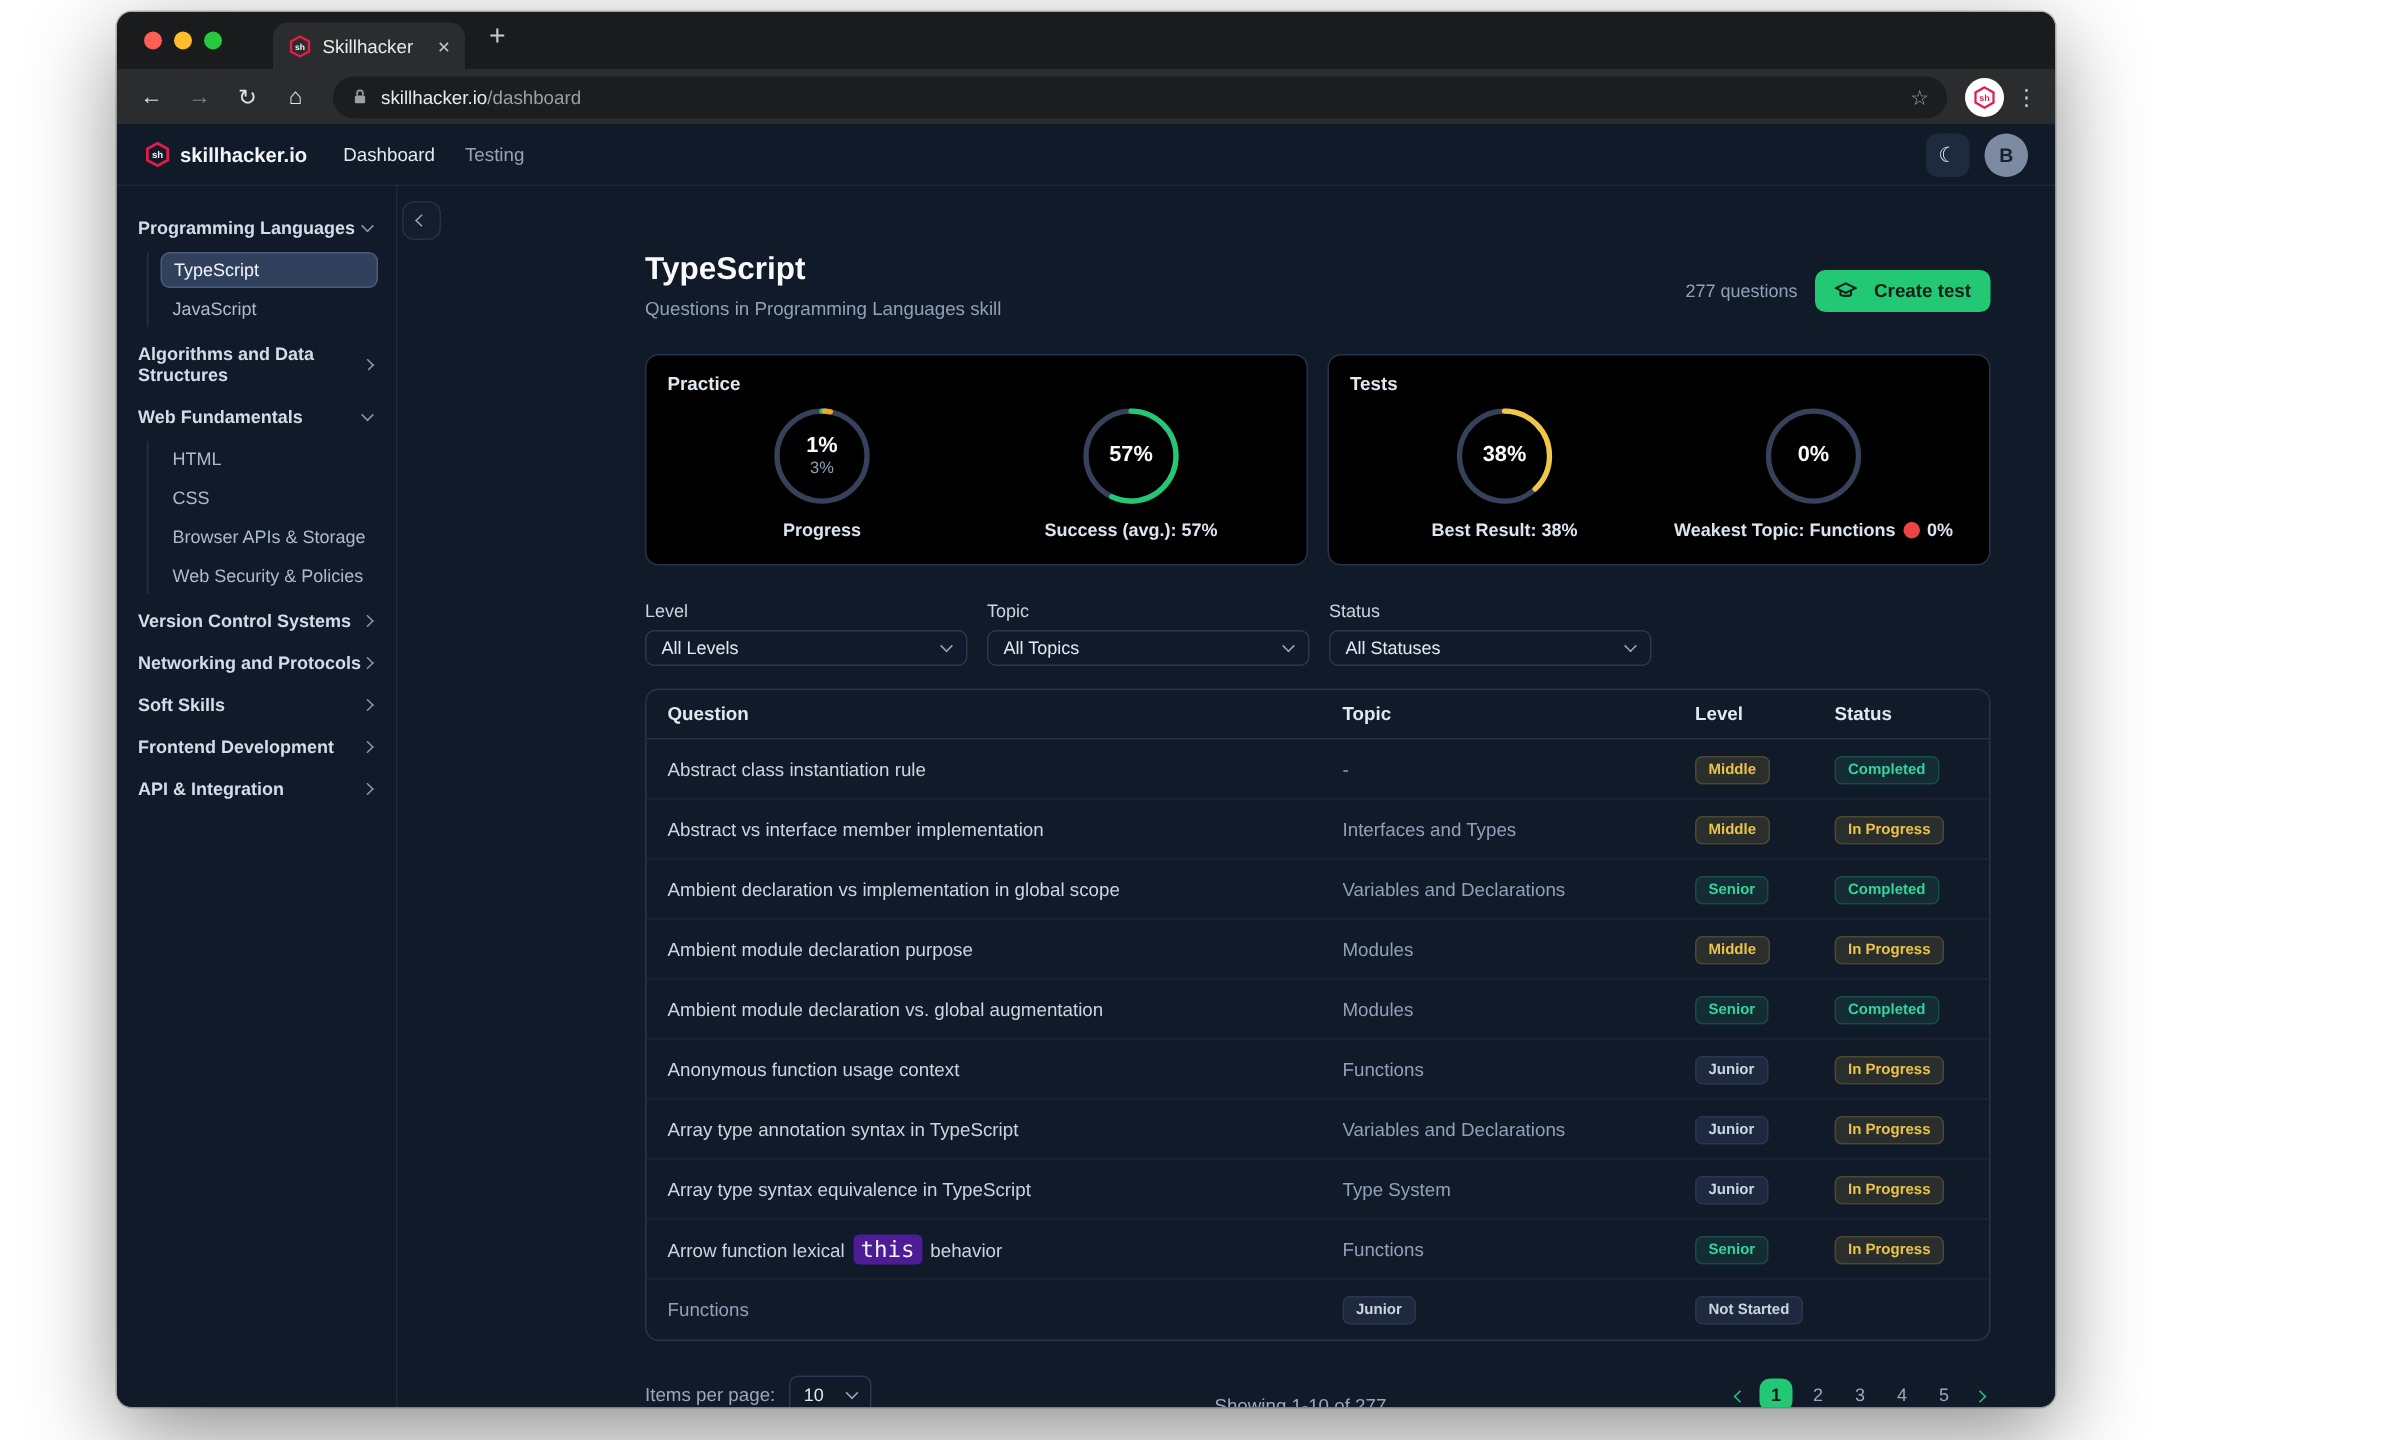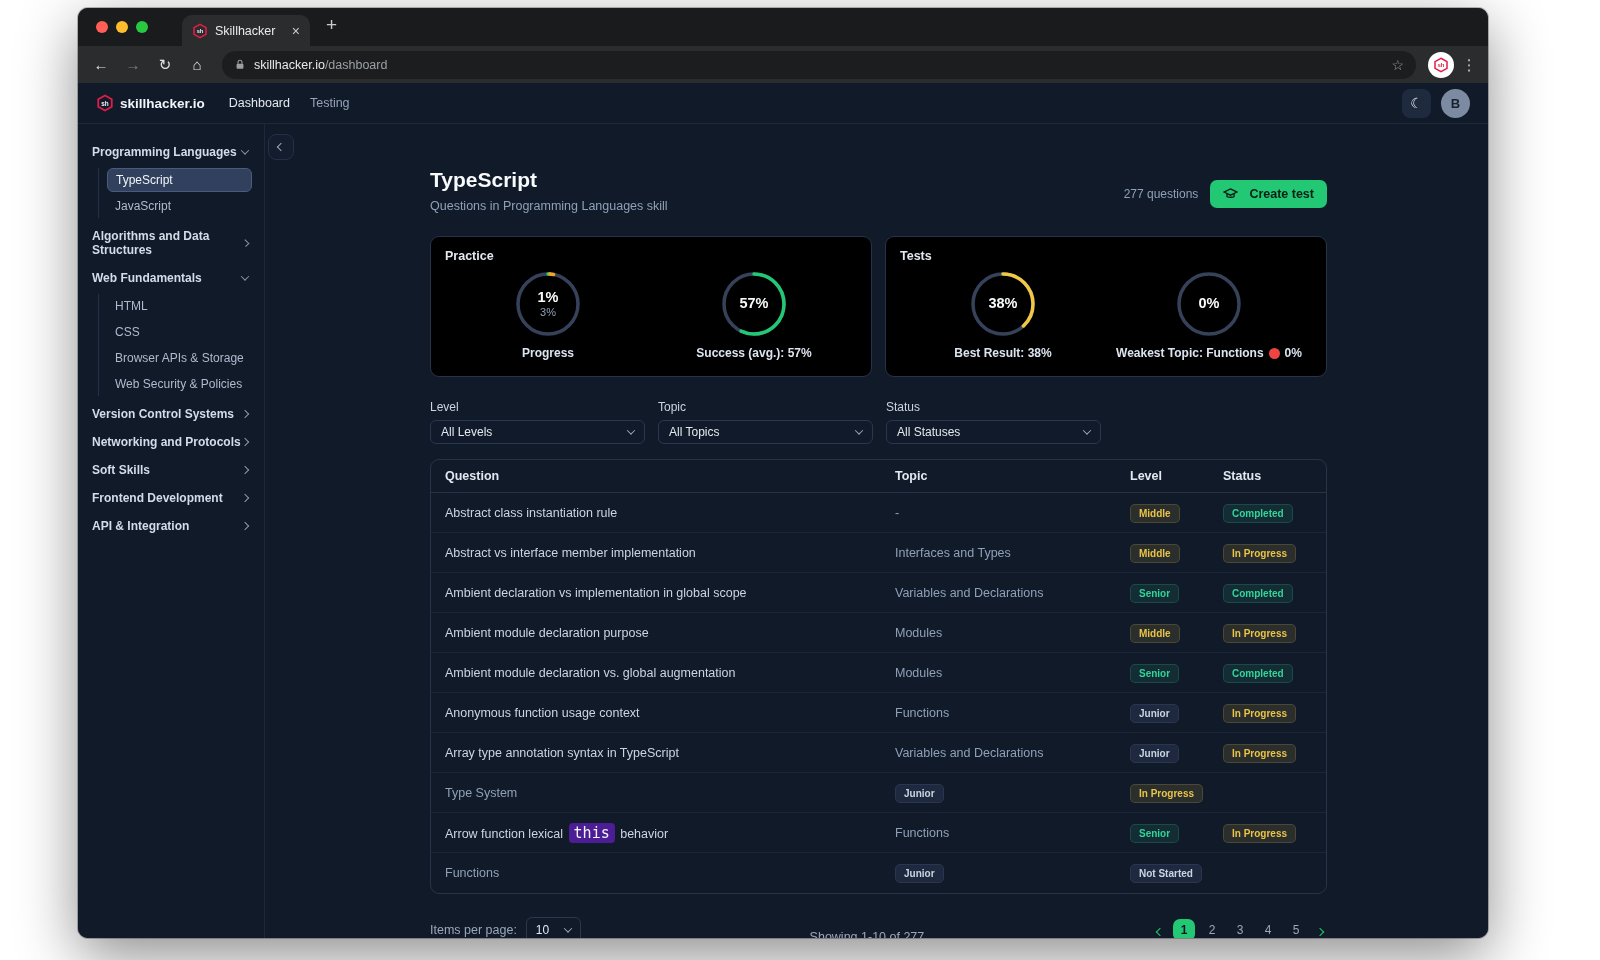--- a/index.html
+++ b/index.html
@@ -1,20 +1,20 @@
 <!DOCTYPE html>
 <html><head>
 <meta charset="utf-8">
 <style>
   * { margin:0; padding:0; box-sizing:border-box; }
   html,body { width:1600px; height:960px; background:#ffffff; font-family:"Liberation Sans", sans-serif; }
   .stage { position:relative; width:1600px; height:960px; overflow:hidden; }
 
   
-  .window { position:absolute; left:78px; top:8px; width:1410px; height:930px;
+  .window { position:absolute; left:78px; top:8px; width:1292px; height:930px;
             border-radius:10px; overflow:hidden; background:#111a29;
             box-shadow:0 18px 60px rgba(0,0,0,.45), 0 0 0 1px rgba(0,0,0,.25);
             display:flex; flex-direction:column; }
 
   
   .tabstrip { height:38px; background:#1a1b1d; display:flex; align-items:flex-end; flex-shrink:0; }
   .traffic { display:flex; gap:8px; align-items:center; padding:0 18px 0 18px; height:38px; }
   .light { width:12px; height:12px; border-radius:50%; }
   .tab { height:31px; width:128px; background:#2b2c2e; border-radius:10px 10px 0 0;
          display:flex; align-items:center; gap:7px; padding:0 10px; margin-left:16px; }
@@ -411,20 +411,21 @@
                 <div class="cell"><span class="badge lvl-junior">Junior</span></div>
                 <div class="cell"><span class="badge st-progress">In Progress</span></div>
               </div>
               <div class="trow">
                 <div class="cell qtext">Array type annotation syntax in TypeScript</div>
                 <div class="cell ttext">Variables and Declarations</div>
                 <div class="cell"><span class="badge lvl-junior">Junior</span></div>
                 <div class="cell"><span class="badge st-progress">In Progress</span></div>
               </div>
               <div class="trow">
+                <div class="cell qtext">Array type syntax equivalence in TypeScript</div>
                 <div class="cell ttext">Type System</div>
                 <div class="cell"><span class="badge lvl-junior">Junior</span></div>
                 <div class="cell"><span class="badge st-progress">In Progress</span></div>
               </div>
               <div class="trow">
                 <div class="cell qtext">
                   <span>Arrow function lexical</span>
                   <span class="codechip">this</span>
                   <span>behavior</span>
                 </div>

